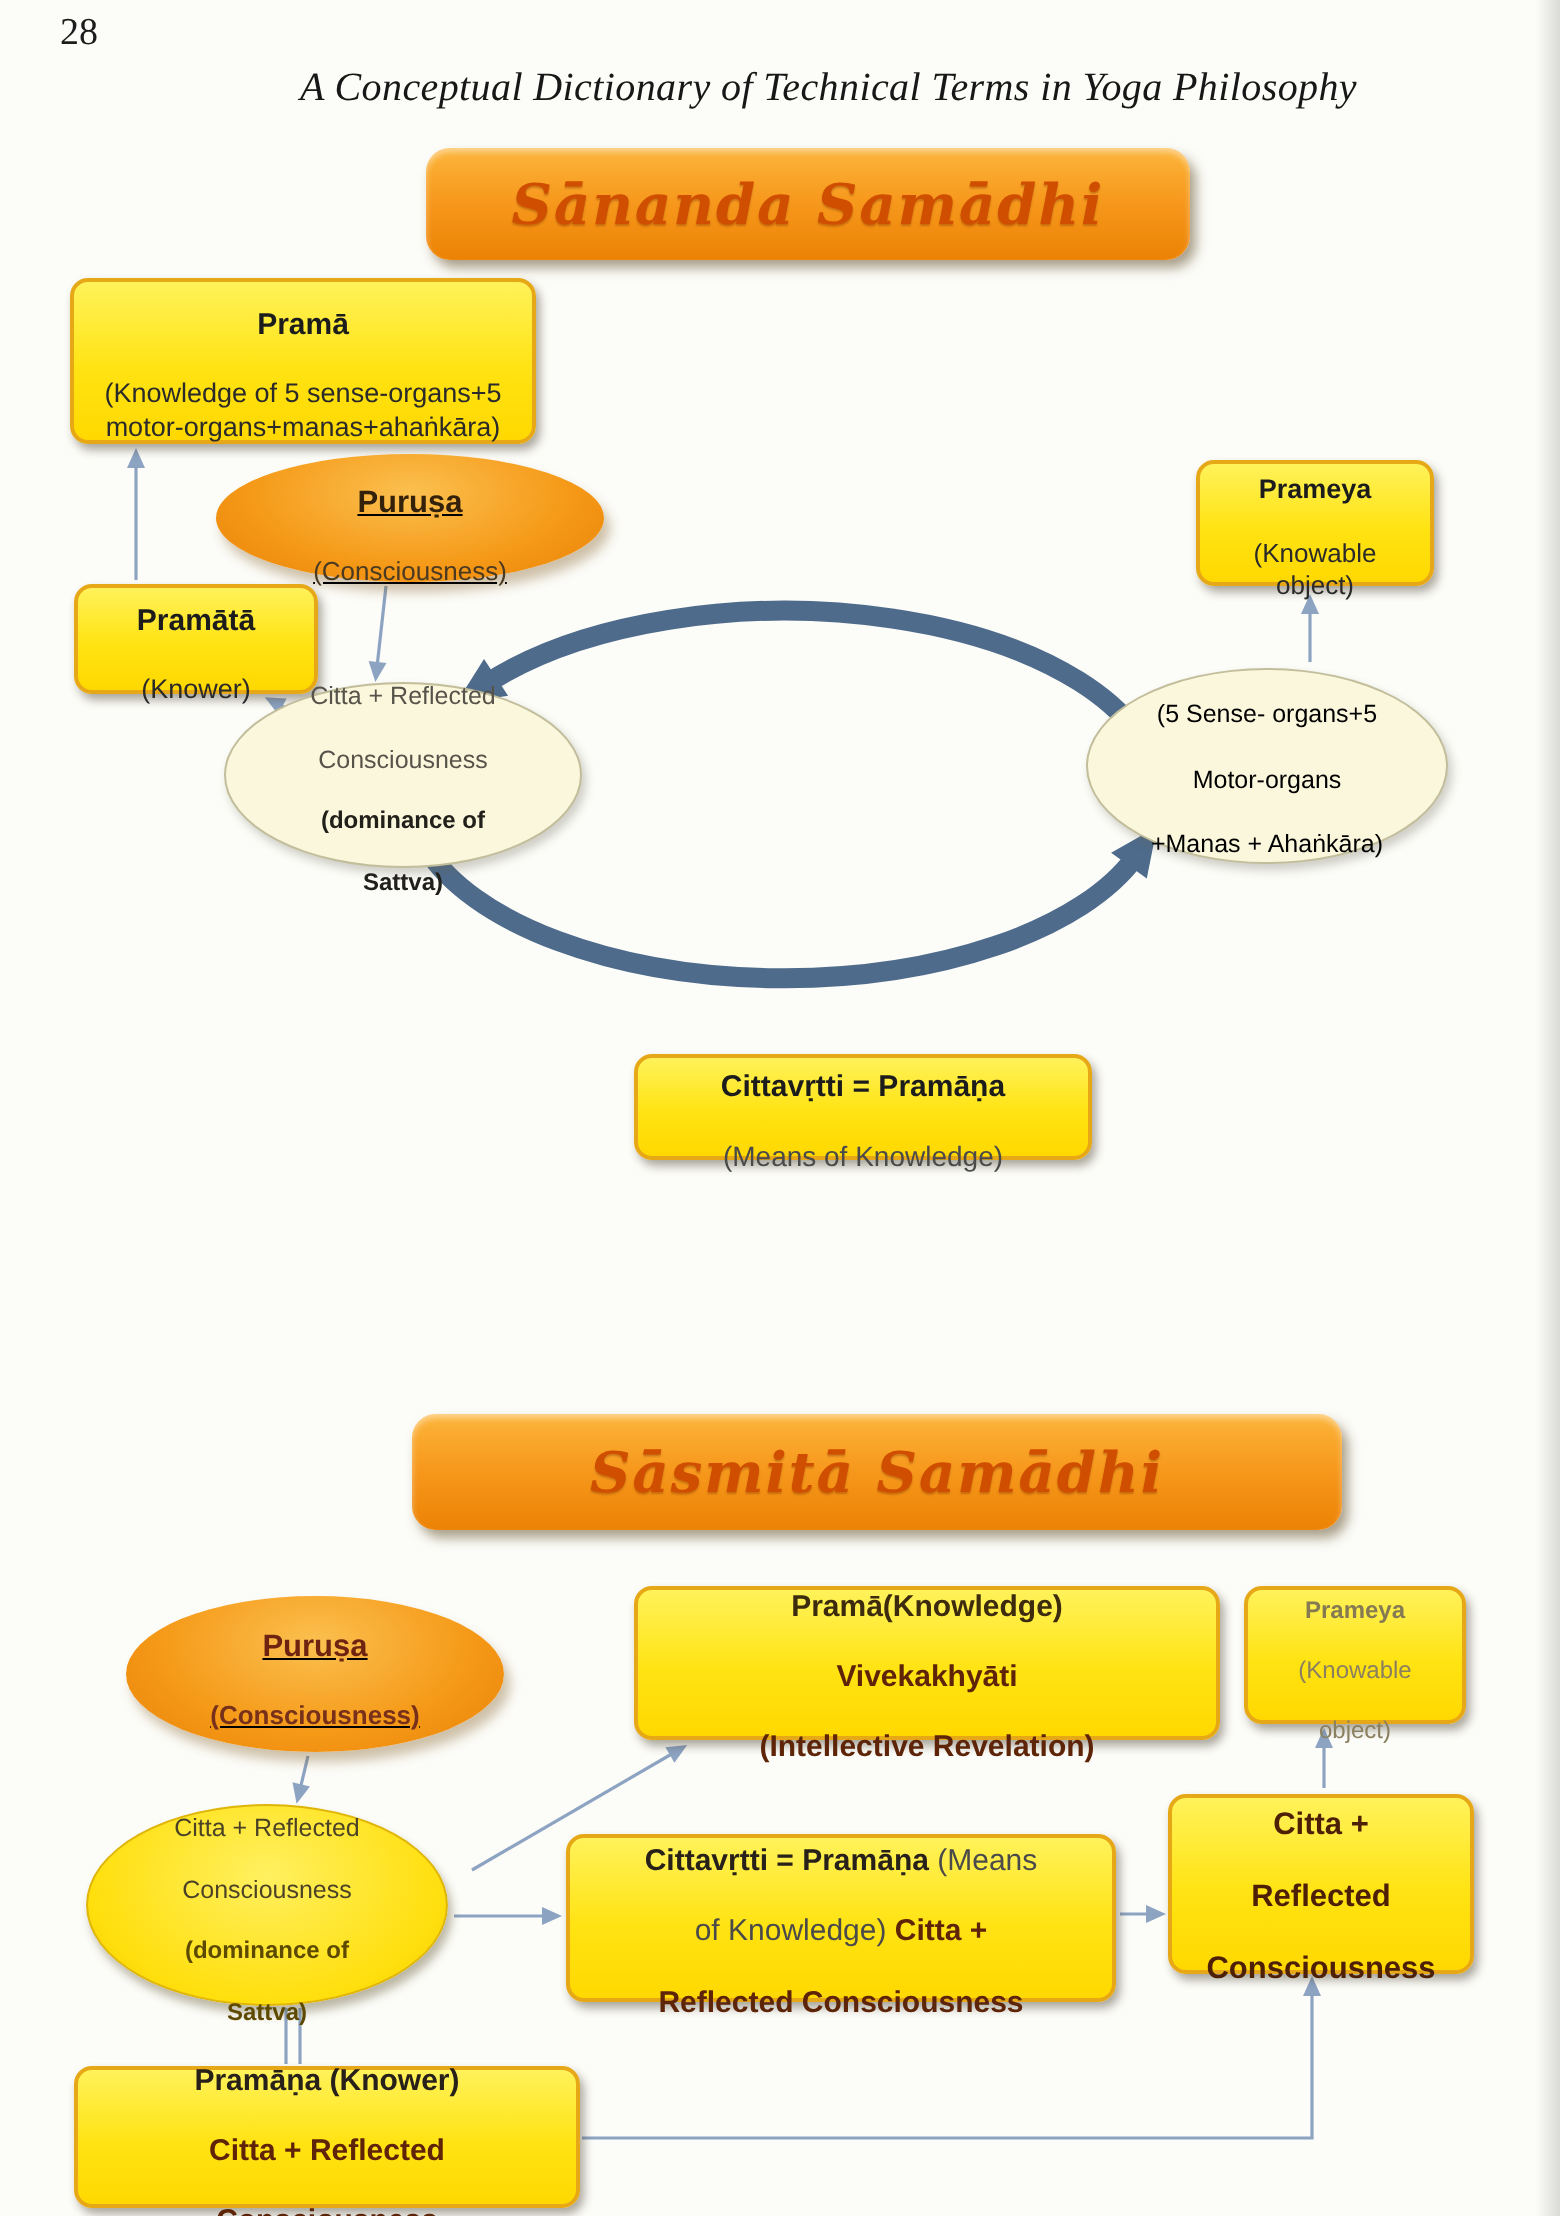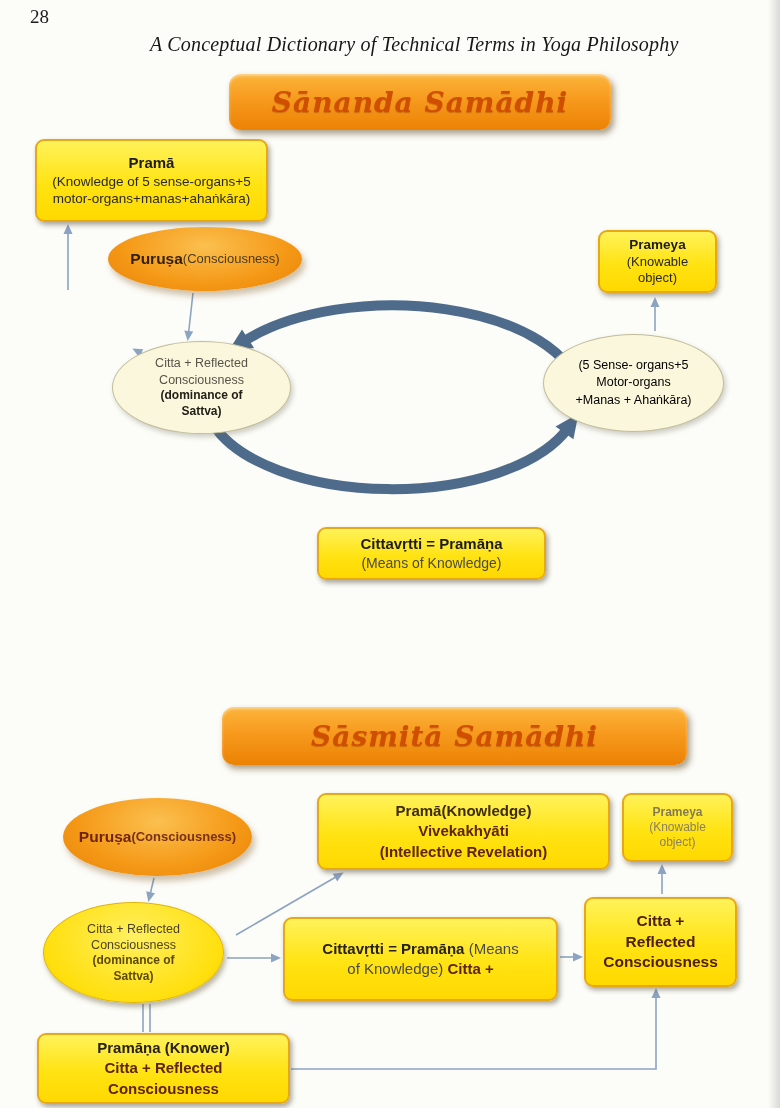--- a/index.html
+++ b/index.html
@@ -18,40 +18,40 @@
   }
   .ptitle{
     position:absolute;left:150px;top:5px;font-family:"Liberation Serif",serif;
     font-style:italic;font-size:20px;color:#171717;letter-spacing:.2px;white-space:nowrap;margin-top:28px;
   }
   svg.lines{position:absolute;left:0;top:0;pointer-events:none;}
   .banner{
     position:absolute;border-radius:12px;
     background:linear-gradient(180deg,#fcb53b 0%,#f79a1e 45%,#ec8204 100%);
     box-shadow:3px 4px 6px rgba(90,70,30,.5), inset 0 2px 3px rgba(255,255,255,.45);
-    display:flex;align-items:center;justify-content:center;margin-left:16px;
+    display:flex;align-items:center;justify-content:center;
   }
   .banner-text{
     font-family:"DejaVu Serif",serif;font-style:italic;font-weight:bold;
     font-size:28px;color:#cf4e00;letter-spacing:1px;
     text-shadow:0 1px 1px rgba(120,40,0,.35);
   }
   .ybox{
     position:absolute;box-sizing:border-box;
     background:linear-gradient(180deg,#fff25a 0%,#ffe312 55%,#ffd800 100%);
     border:2px solid #e6a817;border-radius:9px;
     box-shadow:2px 3px 5px rgba(70,65,45,.45);
     display:flex;flex-direction:column;justify-content:center;align-items:center;
     text-align:center;padding:2px 12px;
   }
   .oellipse{
     position:absolute;border-radius:50%;
     background:radial-gradient(ellipse at 50% 30%,#fbc04f 0%,#f59816 60%,#e8820a 100%);
     box-shadow:3px 5px 6px rgba(120,80,20,.35);
-    display:flex;justify-content:center;align-items:center;text-align:center;
+    display:flex;flex-direction:column;align-items:center;text-align:center;text-decoration:underline;
   }
   .cellipse{
     position:absolute;border-radius:50%;box-sizing:border-box;
     background:#fbf7dc;border:1px solid #c2bd9a;
     box-shadow:2px 3px 5px rgba(100,100,80,.3);
     display:flex;flex-direction:column;justify-content:center;align-items:center;text-align:center;
   }
   .yellipse{
     position:absolute;border-radius:50%;box-sizing:border-box;
     background:radial-gradient(ellipse at 50% 35%,#fff060 0%,#ffdf0d 70%,#f5c800 100%);
@@ -67,21 +67,21 @@
   .e-reg{font-size:12.5px;color:#56544a;line-height:1.32;}
   .e-bold{font-size:12px;font-weight:bold;color:#22201a;line-height:1.32;}
   .e-org{font-size:12.5px;color:#000000;line-height:1.4;}
   .y-reg{font-size:12.5px;color:#4c4326;line-height:1.3;}
   .y-bold{font-size:12px;font-weight:bold;color:#5d4a00;line-height:1.3;}
   .mb{font-size:15px;font-weight:bold;color:#5e2408;line-height:1.35;}
   .kb{font-size:15px;font-weight:bold;color:#27211a;line-height:1.35;}
   .kr{font-size:14px;color:#4a4a4a;line-height:1.35;}
   .faded1{font-size:12px;font-weight:bold;color:#857a52;line-height:1.25;}
   .faded2{font-size:12px;color:#8a8060;line-height:1.25;}
-  .line{display:block;}
+  .line{display:block;margin-top:15px;}
 </style>
 </head>
 <body>
 
 <div class="page">
 
   <span class="pnum">28</span>
   <span class="ptitle">A Conceptual Dictionary of Technical Terms in Yoga Philosophy</span>
 
   <svg class="lines" width="780" height="1108" viewBox="0 0 780 1108">
@@ -125,20 +125,24 @@
   <div class="ybox" style="left:35px;top:139px;width:233px;height:83px">
     <span class="t15 line">Pramā</span>
     <span class="b14 line">(Knowledge of 5 sense-organs+5 motor-organs+manas+ahaṅkāra)</span>
   </div>
 
   <div class="oellipse" style="left:108px;top:227px;width:194px;height:64px">
     <span class="ot line">Puruṣa</span>
     <span class="os line">(Consciousness)</span>
   </div>
 
+  <div class="ybox" style="left:37px;top:292px;width:122px;height:55px">
+    <span class="t15 line">Pramātā</span>
+    <span class="b14 line">(Knower)</span>
+  </div>
 
   <div class="cellipse" style="left:112px;top:341px;width:179px;height:93px">
     <span class="e-reg line">Citta + Reflected</span>
     <span class="e-reg line">Consciousness</span>
     <span class="e-bold line">(dominance of</span>
     <span class="e-bold line">Sattva)</span>
   </div>
 
   <div class="ybox" style="left:598px;top:230px;width:119px;height:63px;padding:2px 8px">
     <span class="t15 line" style="font-size:13.5px">Prameya</span>
@@ -184,20 +188,21 @@
     <span class="y-bold line">Sattva)</span>
   </div>
 
   <div class="ybox" style="left:283px;top:917px;width:275px;height:84px">
     <span class="line">
       <span class="kb">Cittavṛtti =  Pramāṇa</span><span class="kr" style="font-size:15px"> (Means</span>
     </span>
     <span class="line">
       <span class="kr" style="font-size:15px">of Knowledge) </span><span class="mb"> Citta +</span>
     </span>
+    <span class="mb line">Reflected Consciousness</span>
   </div>
 
   <div class="ybox" style="left:584px;top:897px;width:153px;height:90px">
     <span class="mb line" style="color:#4d2006;font-size:15.5px">Citta +</span>
     <span class="mb line" style="color:#4d2006;font-size:15.5px">Reflected</span>
     <span class="mb line" style="color:#4d2006;font-size:15.5px">Consciousness</span>
   </div>
 
   <div class="ybox" style="left:37px;top:1033px;width:253px;height:71px">
     <span class="kb line">Pramāṇa (Knower)</span>

